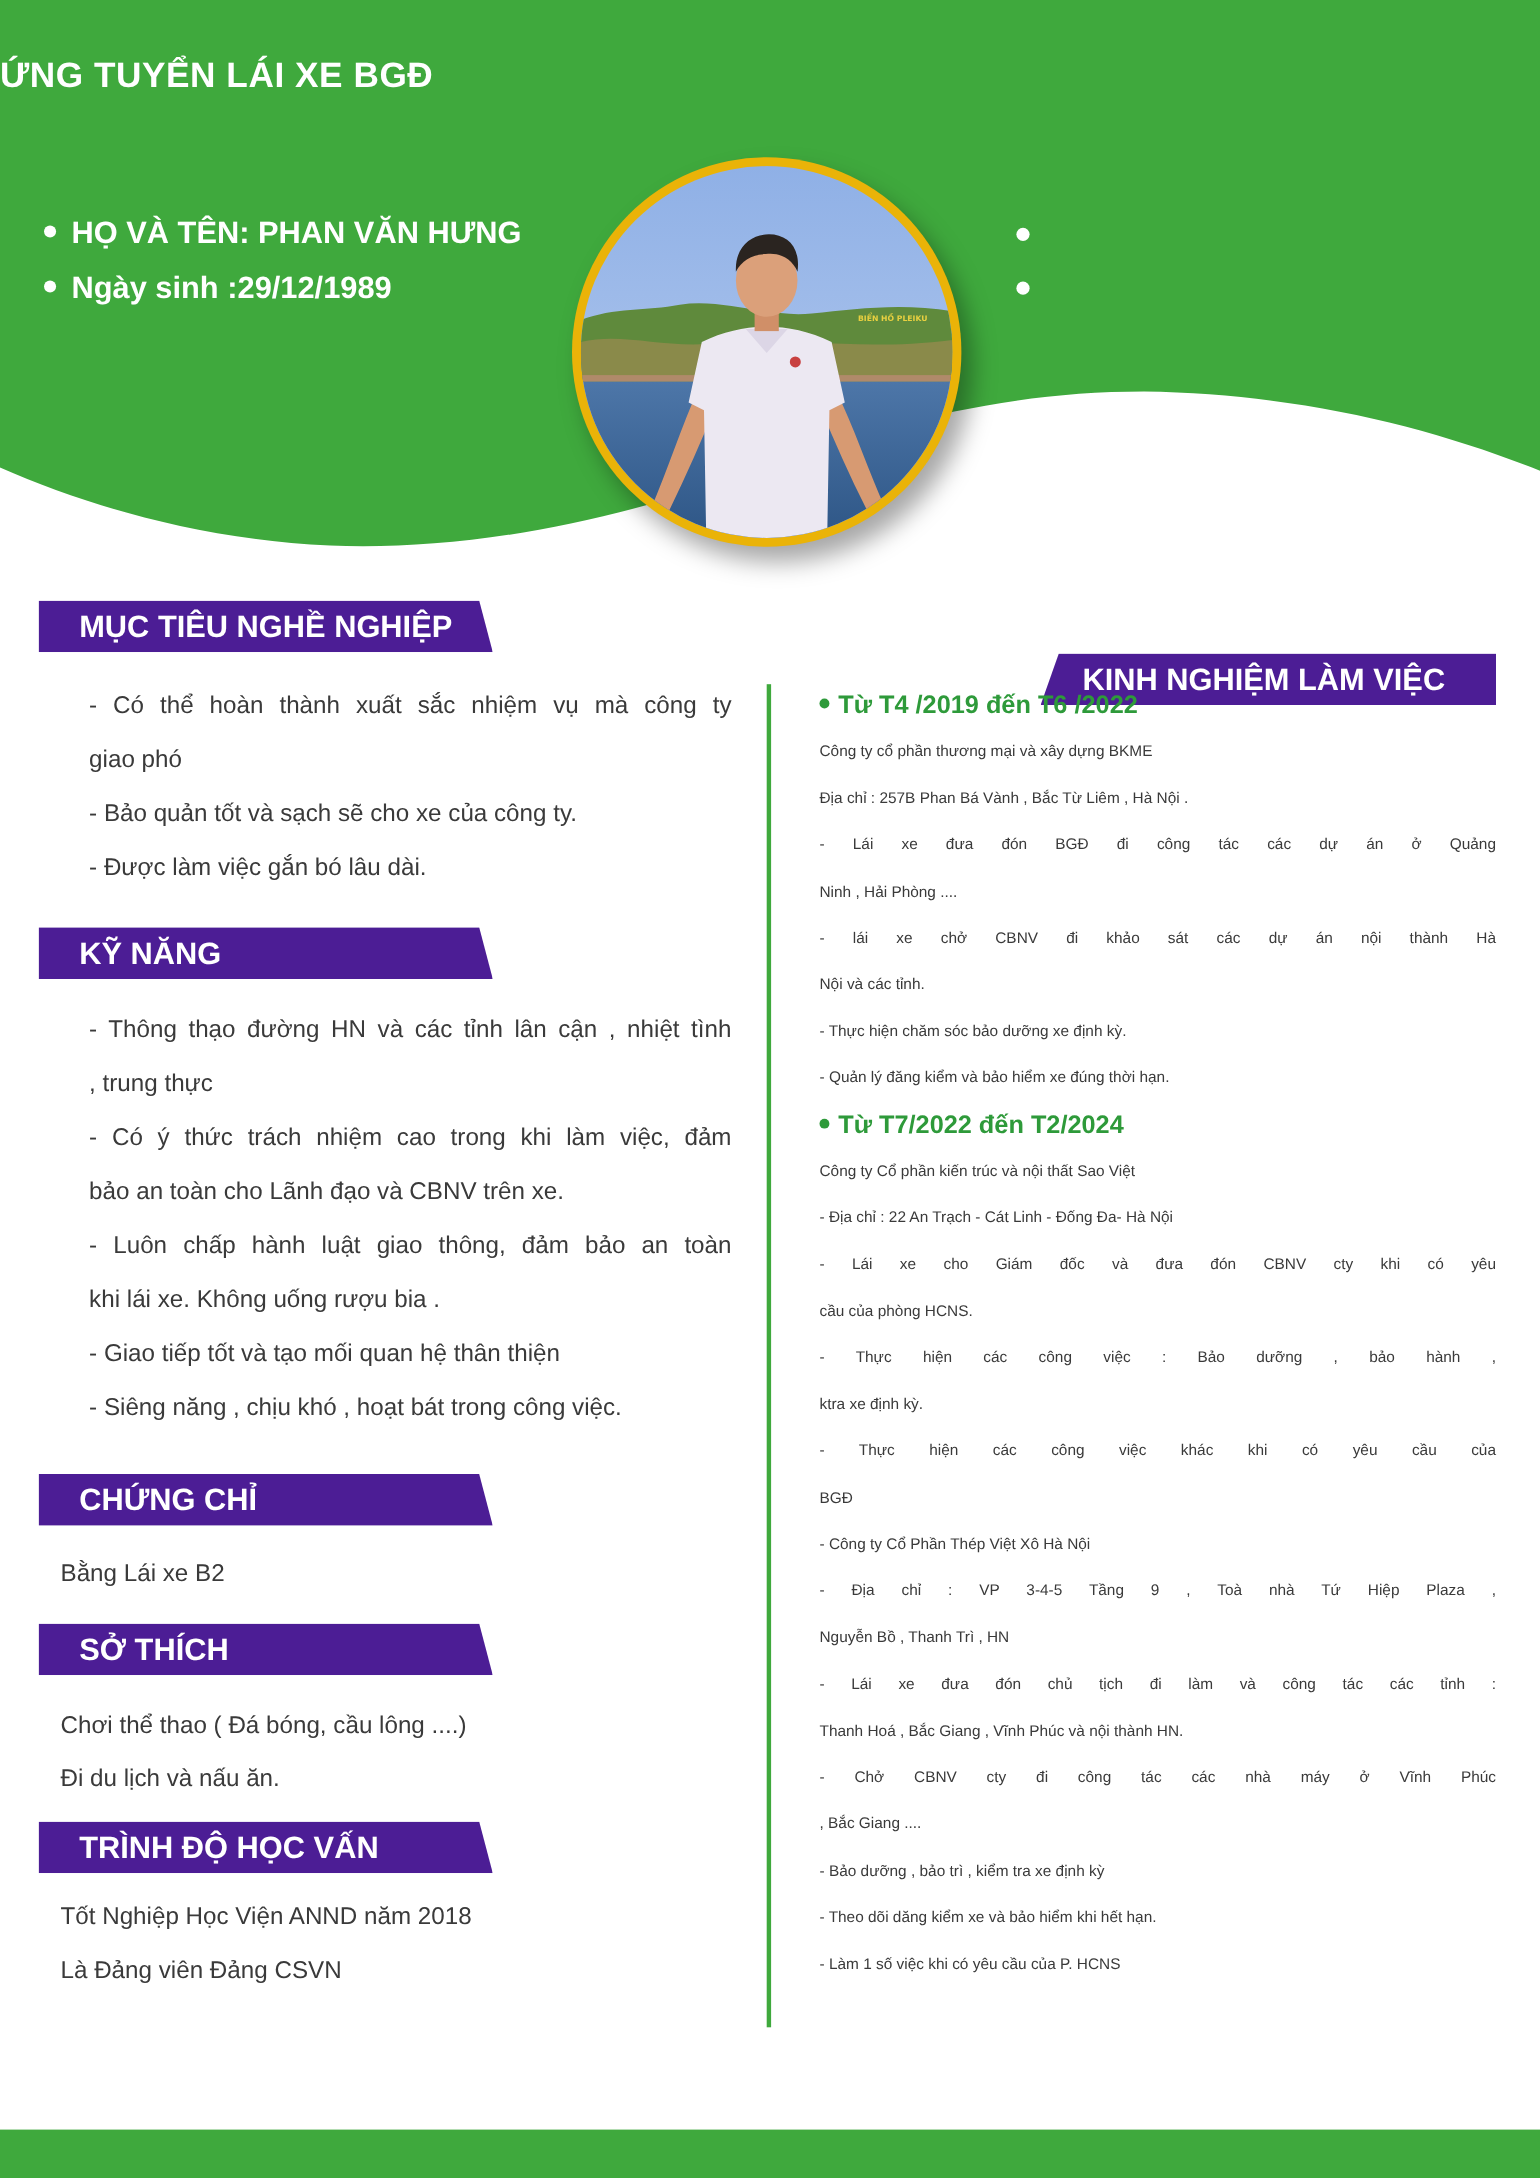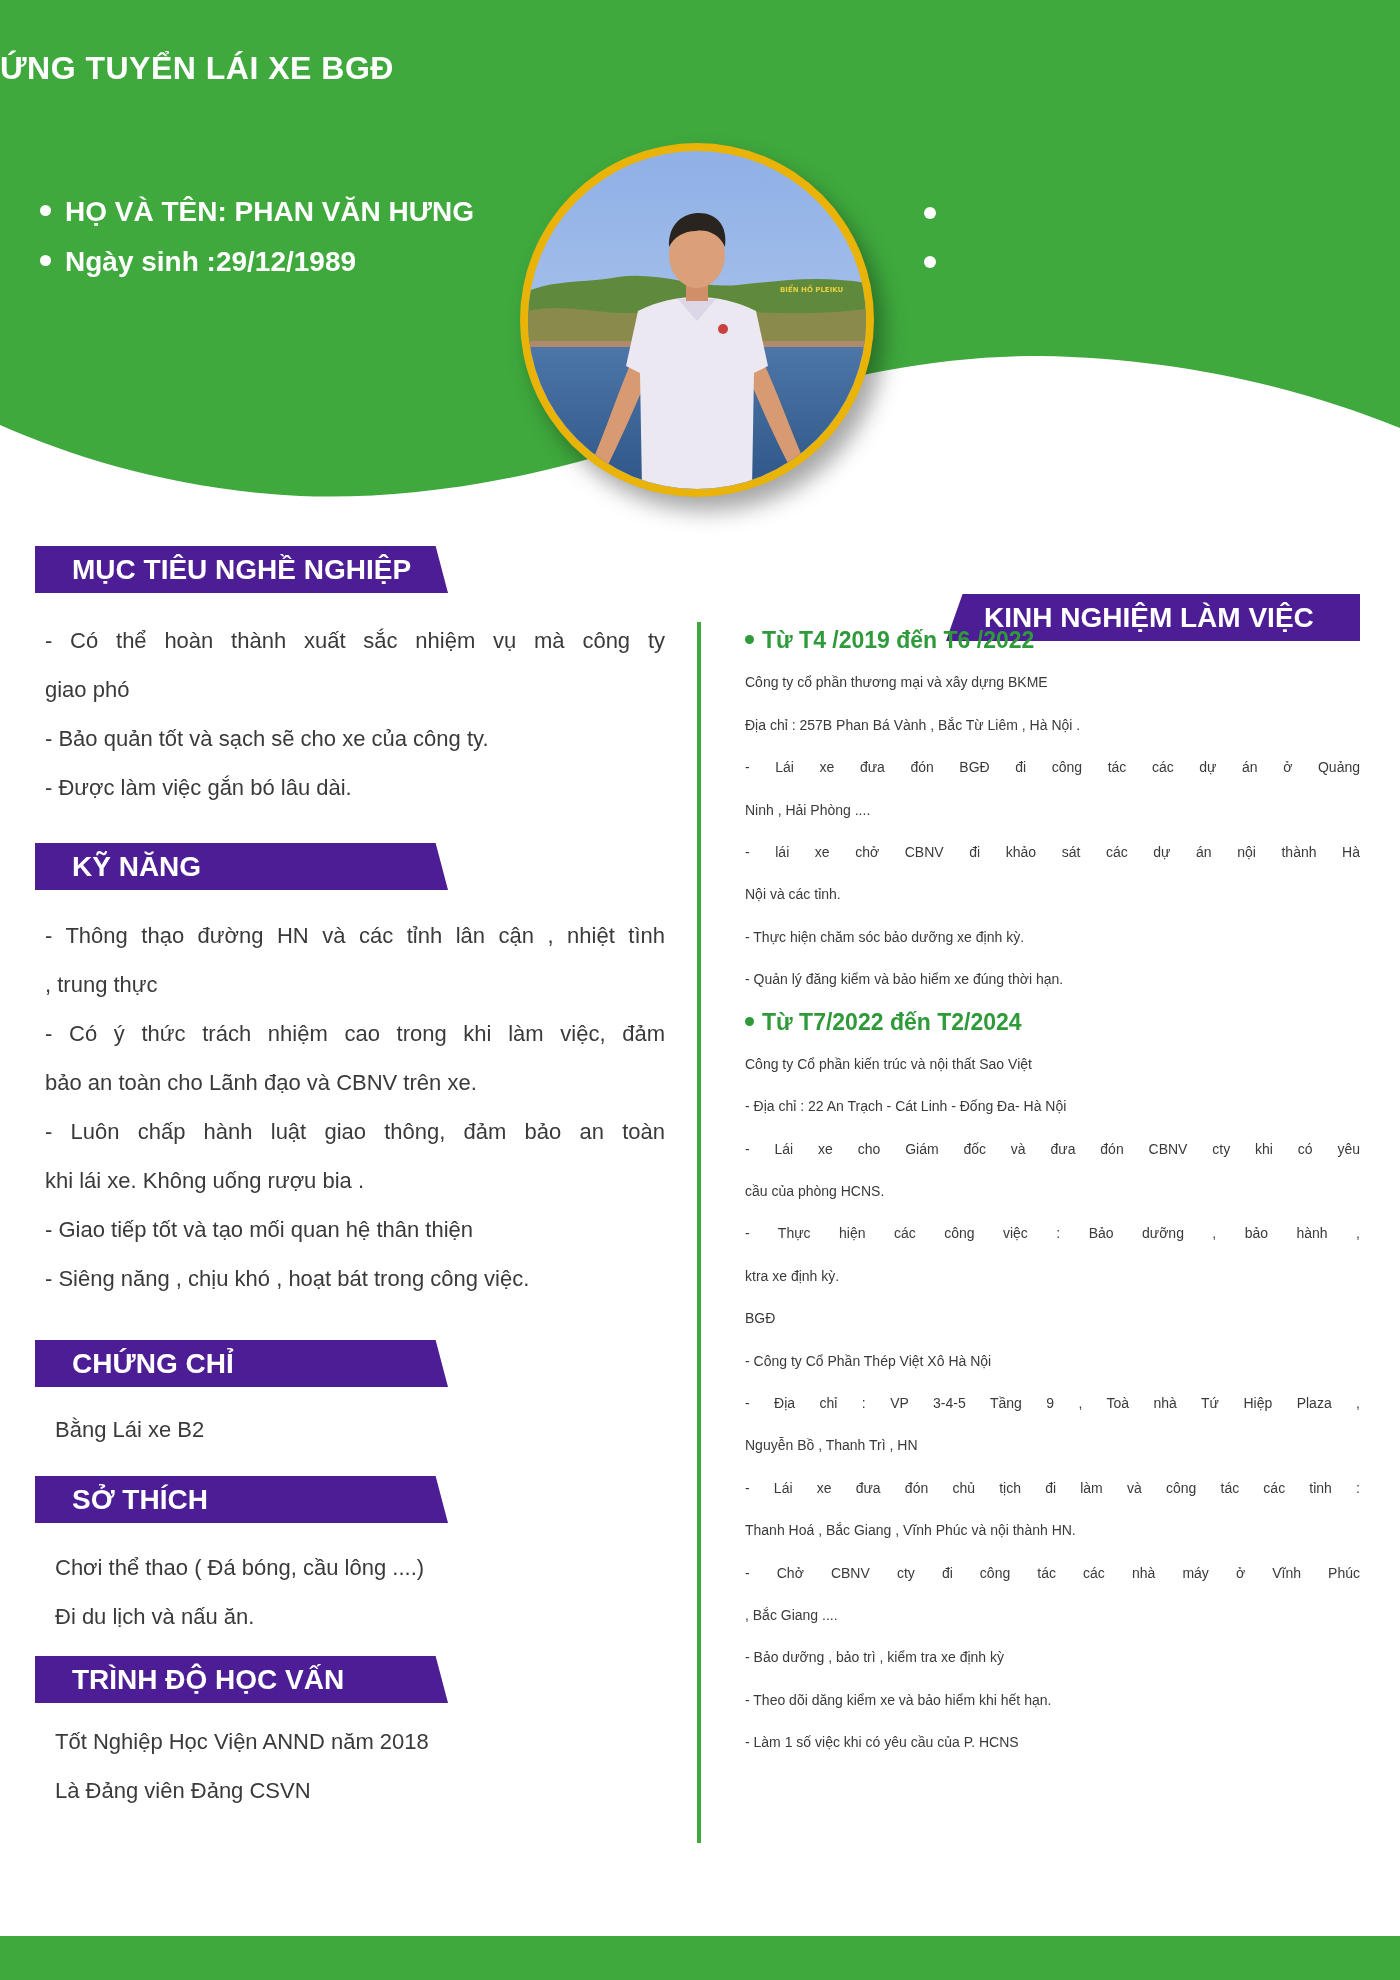--- a/index.html
+++ b/index.html
@@ -48,21 +48,21 @@
   }
   .sec-head.left { left: 35px; width: 413px; clip-path: polygon(0 0, 97% 0, 100% 100%, 0 100%); padding-left: 0; }
   .sec-head.left span { position: absolute; left: 37px; top: 0; }
   .sec-head.right { left: 946px; width: 414px; clip-path: polygon(4% 0, 100% 0, 100% 100%, 0 100%); }
   .sec-head.right span { position: absolute; left: 38px; top: 0; }
 
   .body-text {
     position: absolute; font-size: 22px; color: #3a3a3a; white-space: nowrap;
   }
   .left-lines { left: 45px; width: 620px; }
-  .left-lines div { height: 49px; line-height: 49px; }
+  .left-lines div { height: 49px; line-height: 49px; margin-left: 36px; }
   .left-lines.just div { text-align: justify; text-align-last: justify; }
   .left-lines .last { text-align-last: left !important; }
 
   .divider-line {
     position: absolute; left: 697px; top: 622px; width: 4px; height: 1221px; background: #3fa93d;
   }
 
   .exp-block { position: absolute; left: 745px; width: 615px; }
   .exp-block .row { height: 42.4px; line-height: 42.4px; font-size: 14px; color: #3a3a3a; white-space: nowrap; }
   .exp-block .row.j { text-align: justify; text-align-last: justify; }
@@ -195,20 +195,21 @@
   <div class="row">- Thực hiện chăm sóc bảo dưỡng xe định kỳ.</div>
   <div class="row">- Quản lý đăng kiểm và bảo hiểm xe đúng thời hạn.</div>
 
   <div class="row period"><span class="pdot"></span><span>Từ T7/2022 đến T2/2024</span></div>
   <div class="row">Công ty Cổ phần kiến trúc và nội thất Sao Việt</div>
   <div class="row">- Địa chỉ : 22 An Trạch - Cát Linh - Đống Đa- Hà Nội</div>
   <div class="row j">- Lái xe cho Giám đốc và đưa đón CBNV cty khi có yêu</div>
   <div class="row">cầu của phòng HCNS.</div>
   <div class="row j">- Thực hiện các công việc : Bảo dưỡng , bảo hành ,</div>
   <div class="row">ktra xe định kỳ.</div>
+  <div class="row j">- Thực hiện các công việc khác khi có yêu cầu của</div>
   <div class="row">BGĐ</div>
 
   <div class="row">- Công ty Cổ Phần Thép Việt Xô Hà Nội</div>
   <div class="row j">- Địa chỉ : VP 3-4-5 Tầng 9 , Toà nhà Tứ Hiệp Plaza ,</div>
   <div class="row">Nguyễn Bồ , Thanh Trì , HN</div>
   <div class="row j">- Lái xe đưa đón chủ tịch đi làm và công tác các tỉnh :</div>
   <div class="row">Thanh Hoá , Bắc Giang , Vĩnh Phúc và nội thành HN.</div>
   <div class="row j">- Chở CBNV cty đi công tác các nhà máy ở Vĩnh Phúc</div>
   <div class="row">, Bắc Giang ....</div>
   <div class="row">- Bảo dưỡng , bảo trì , kiểm tra xe định kỳ</div>

